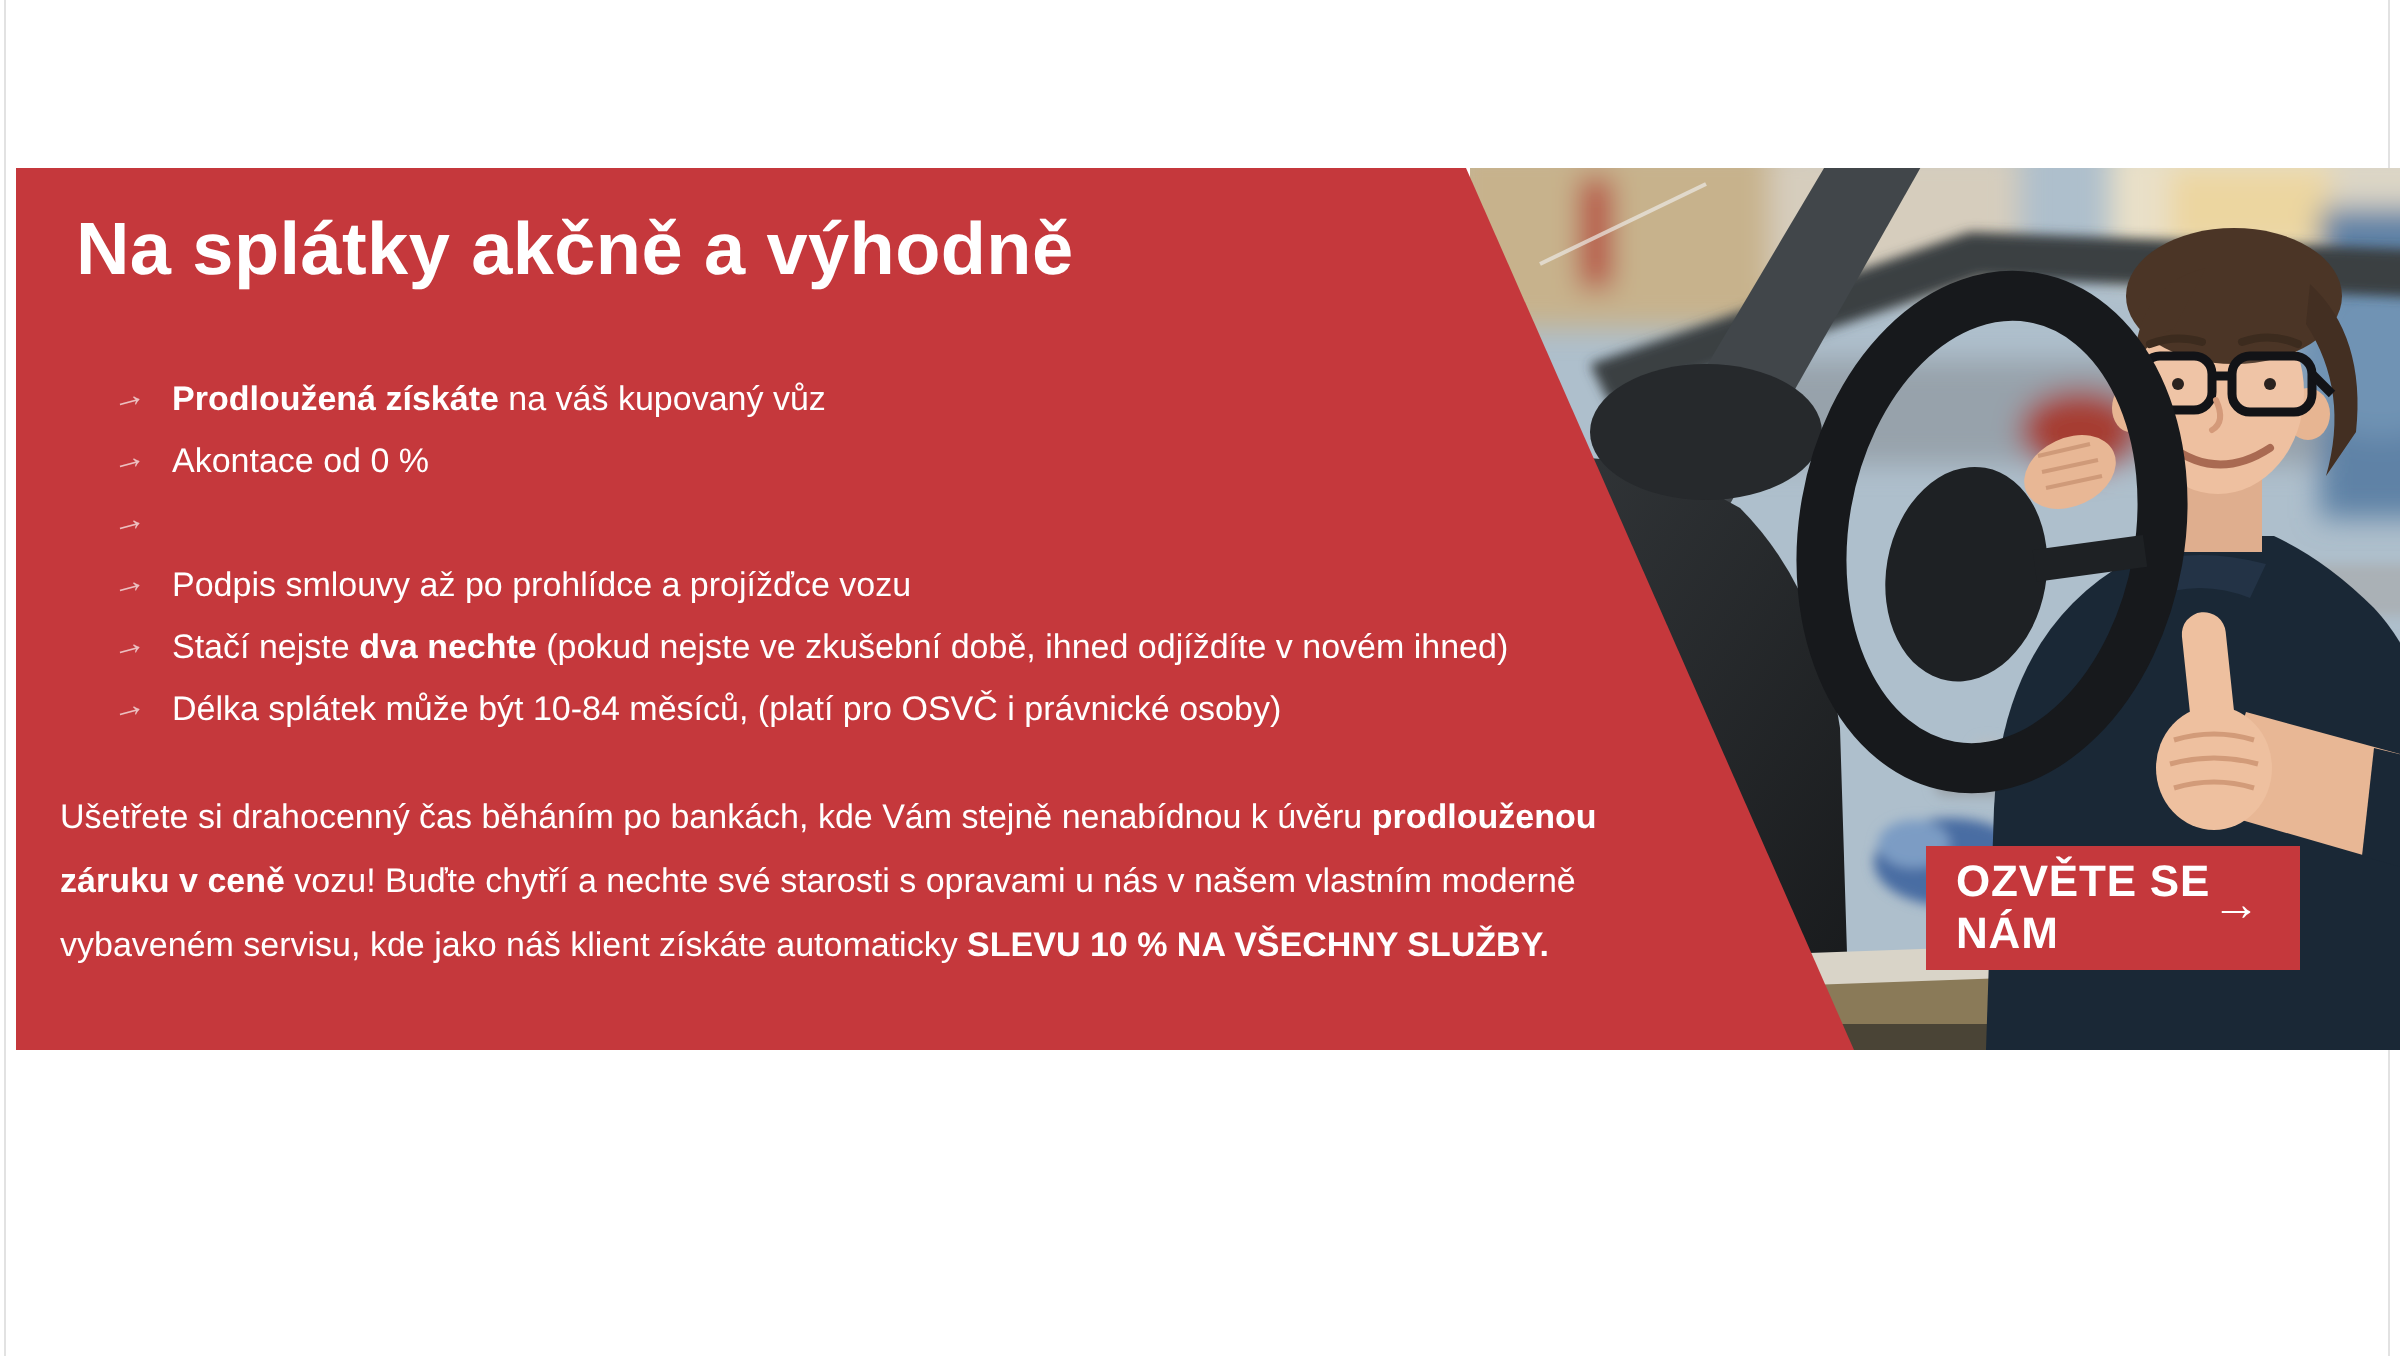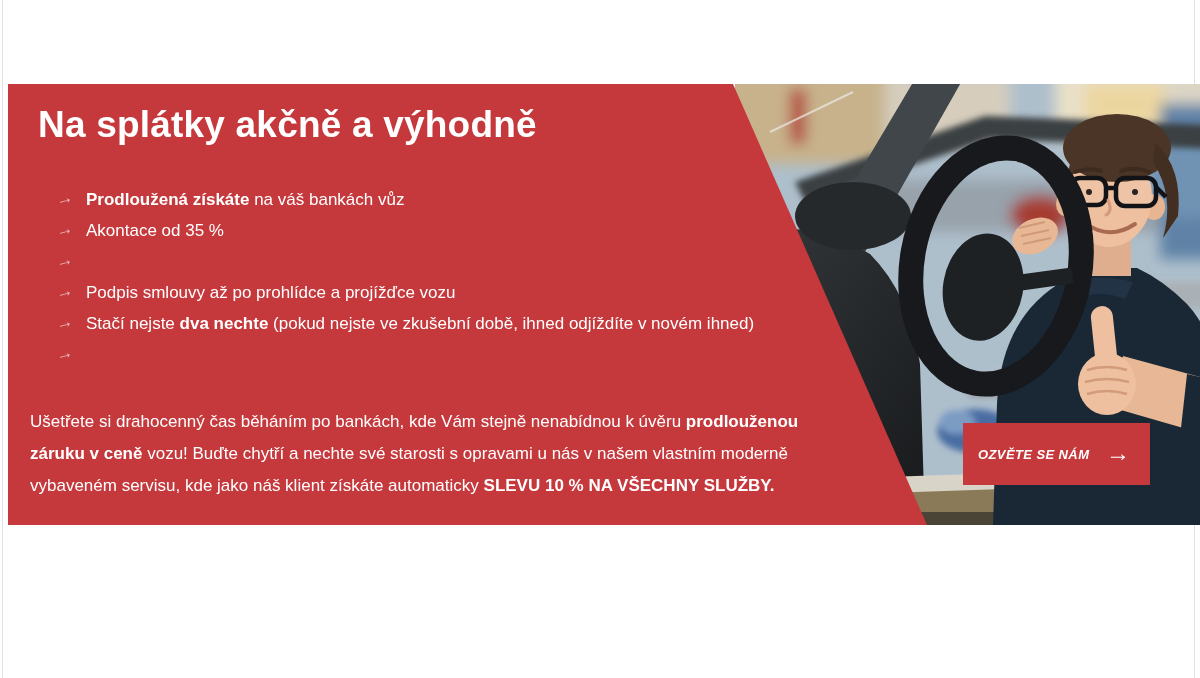--- a/index.html
+++ b/index.html
@@ -88,21 +88,21 @@
     width: 16px;
     margin-right: 14px;
     color: rgba(255,255,255,0.68);
     font-size: 17px;
     transform: rotate(-15deg) translateY(-1px);
     flex: 0 0 auto;
   }
   .banner-paragraph {
     position: absolute;
     left: 22px;
-    top: 322px;
+    top: 309px;
     width: 808px;
     margin: 0;
     font-size: 17px;
     line-height: 32px;
     color: #ffffff;
   }
   .banner-paragraph b { font-weight: 700; }
   .cta {
     position: absolute;
     left: 955px;
@@ -114,24 +114,23 @@
     display: flex;
     align-items: center;
     justify-content: space-between;
     box-sizing: border-box;
     padding: 0 20px 0 15px;
     z-index: 4;
     text-decoration: none;
     cursor: pointer;
   }
   .cta-label {
-    font-size: 13px;
+    font-size: 22px;
     font-weight: 700;
     letter-spacing: 0.4px;
-    font-style: italic;
   }
   .cta-arrow {
     font-size: 24px;
     font-weight: 400;
     line-height: 1;
     transform: translateY(-1px);
   }
 </style>
 </head>
 <body>
@@ -243,39 +242,40 @@
       </svg>
     </div>
 
     <div class="red-panel"></div>
 
     <div class="content">
       <h1 class="banner-title">Na splátky akčně a výhodně</h1>
       <ul class="benefits">
           <li>
             <span class="arrow-bullet">→</span>
-            <span><b>Prodloužená získáte</b><span> na váš bankách vůz</span></span>
-          </li>
-          <li>
-            <span class="arrow-bullet">→</span>
-            <span><span>Akontace od 35 %</span></span>
+            <span><b>Prodloužená získáte</b><span> na váš kupovaný vůz</span></span>
+          </li>
+          <li>
+            <span class="arrow-bullet">→</span>
+            <span><span>Akontace od 0 %</span></span>
           </li>
           <li>
             <span class="arrow-bullet">→</span>
           </li>
           <li>
             <span class="arrow-bullet">→</span>
             <span><span>Podpis smlouvy až po prohlídce a projížďce vozu</span></span>
           </li>
           <li>
             <span class="arrow-bullet">→</span>
             <span><span>Stačí nejste </span><b>dva nechte</b><span> (pokud nejste ve zkušební době, ihned odjíždíte v novém ihned)</span></span>
           </li>
           <li>
             <span class="arrow-bullet">→</span>
+            <span><span>Délka splátek může být 10-84 měsíců, (platí pro OSVČ i právnické osoby)</span></span>
           </li>
         </ul>
       <p class="banner-paragraph"><span>Ušetřete si drahocenný čas běháním po bankách, kde Vám stejně nenabídnou k úvěru </span><b>prodlouženou záruku v ceně</b><span> vozu! Buďte chytří a nechte své starosti s opravami u nás v našem vlastním moderně vybaveném servisu, kde jako náš klient získáte automaticky </span><b>SLEVU 10 % NA VŠECHNY SLUŽBY.</b></p>
     </div>
 
     <a class="cta">
       <span class="cta-label">OZVĚTE SE NÁM</span>
       <span class="cta-arrow">→</span>
     </a>
 

